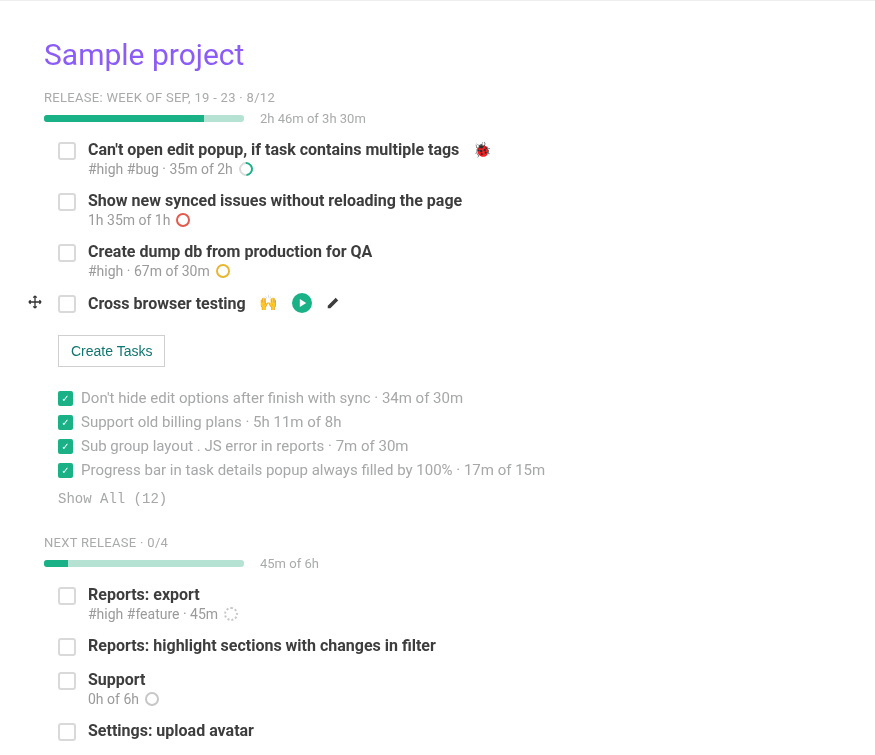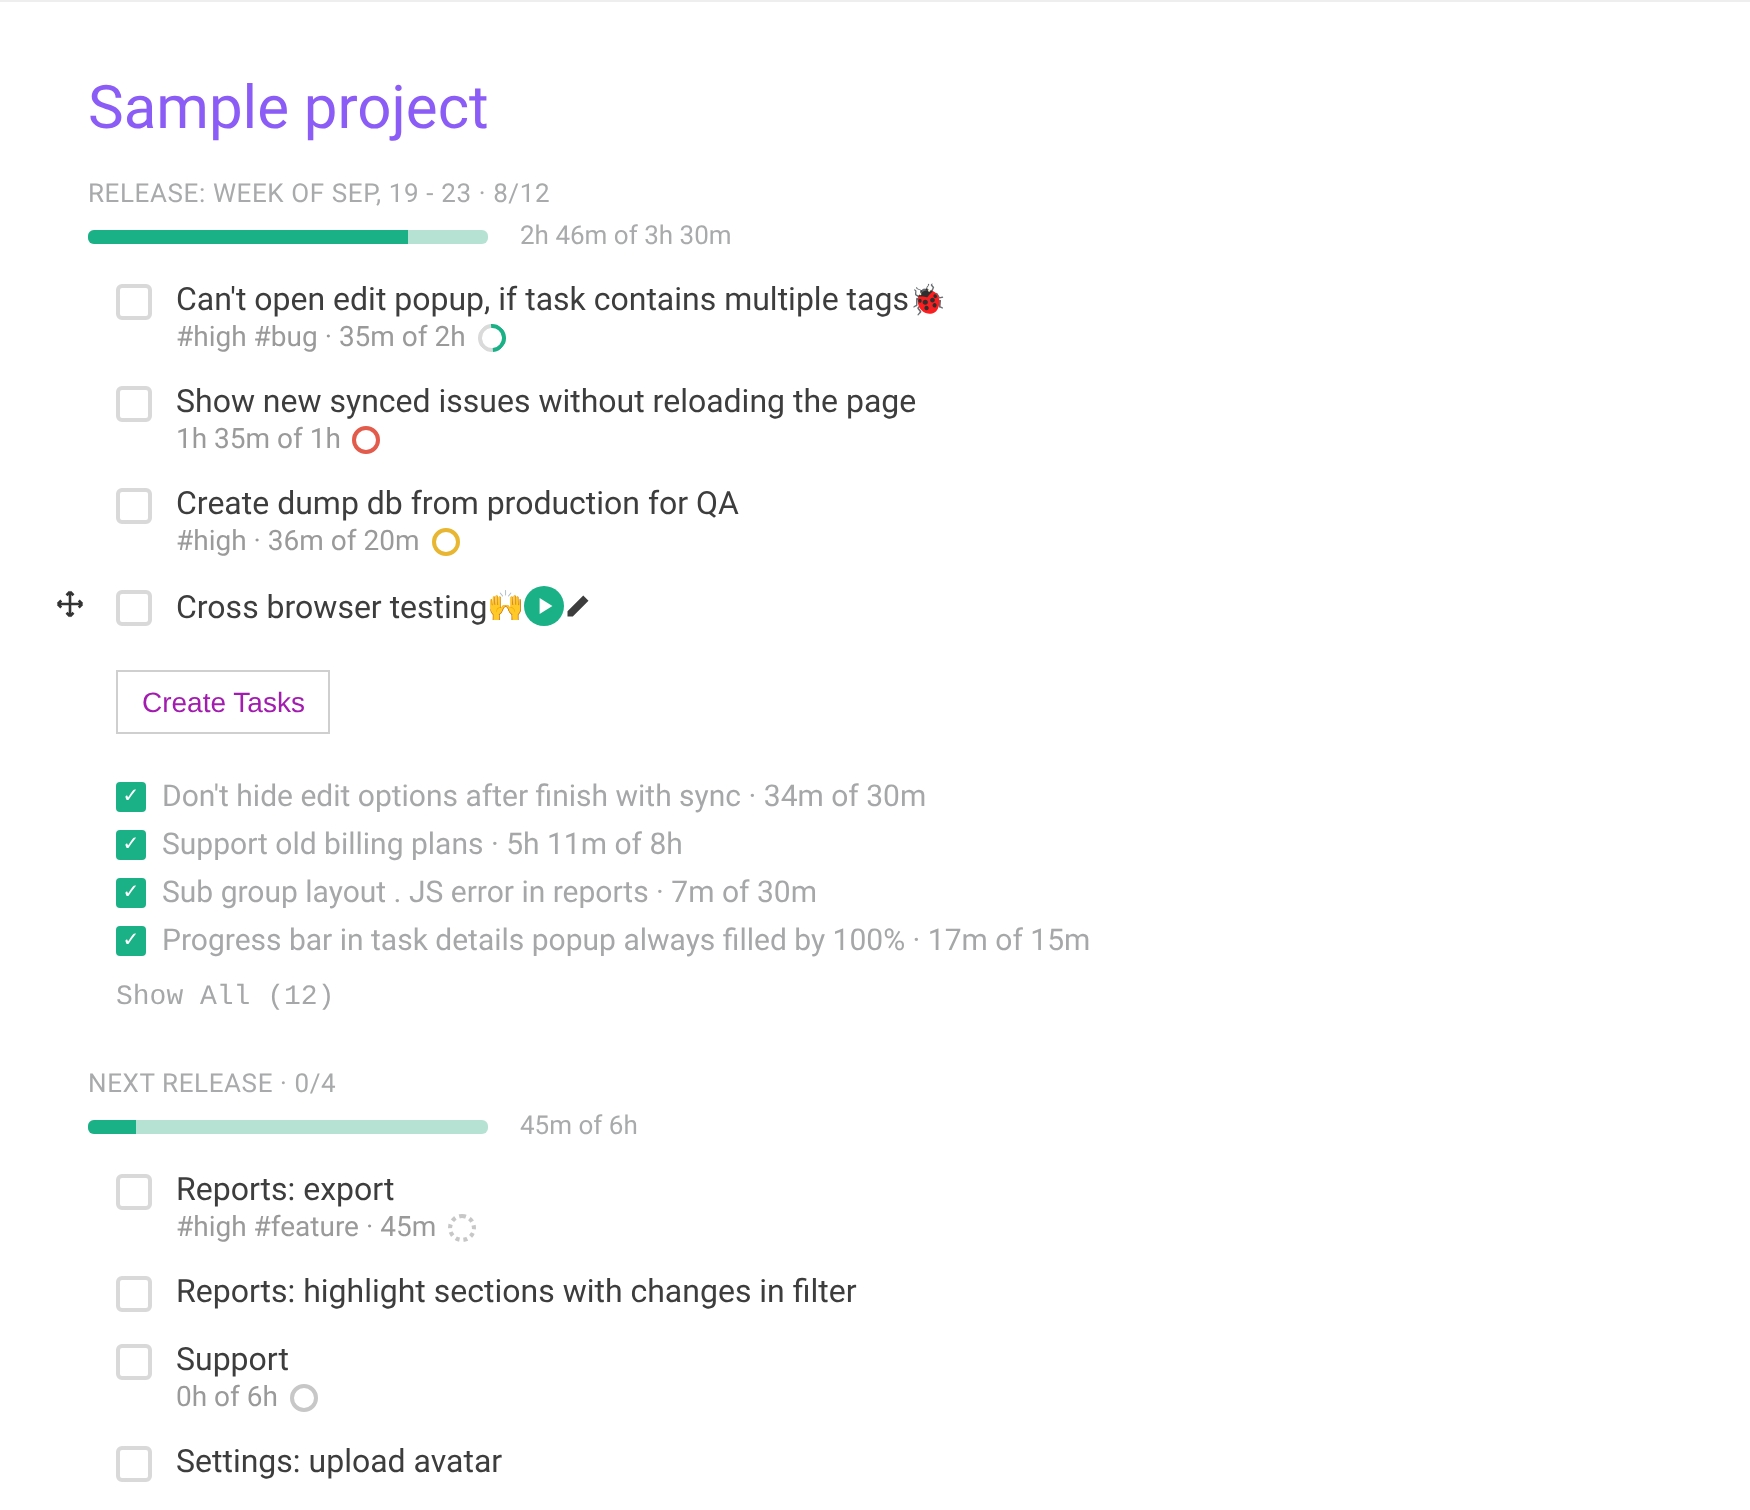--- a/index.html
+++ b/index.html
@@ -58,25 +58,25 @@
     width: 18px; height: 18px;
     border: 2px solid #d9d9d9;
     border-radius: 3px;
     flex-shrink: 0;
     margin-top: 2px;
     cursor: pointer;
   }
   .task-body { flex: 1; }
   .task-title {
     font-size: 16px;
-    font-weight: 400;
+    font-weight: 700;
     color: #3d3d3d;
     display: flex;
     align-items: center;
-    gap: 0;
+    gap: 14px;
     flex-wrap: wrap;
   }
   .task-meta {
     font-size: 14px;
     color: #9a9a9a;
     margin-top: 2px;
     display: flex;
     align-items: center;
     gap: 6px;
   }
@@ -106,21 +106,21 @@
   .edit-icon { width: 14px; height: 14px; color:#3d3d3d; cursor:pointer;}
 
   .create-btn {
     margin-left: 14px;
     margin-top: 8px;
     margin-bottom: 22px;
     border: 1px solid #cfcfcf;
     background: #fff;
     padding: 7px 12px;
     font-size: 14px;
-    color: #a21caf;
+    color: #0f766e;
     cursor: pointer;
   }
 
   .done-list { margin-left: 14px; }
   .done-item {
     display: flex; align-items: center; gap: 8px;
     font-size: 15px;
     color: #a6a7a8;
     margin-bottom: 6px;
   }
@@ -190,21 +190,21 @@
         </div>
       </div>
     </div>
     <div class="task">
       <span class="checkbox"></span>
       <div class="task-body">
         <div class="task-title">
           <span>Create dump db from production for QA</span>
         </div>
         <div class="task-meta">
-          <span>#high · 36m of 20m</span>
+          <span>#high · 67m of 30m</span>
           <span class="spinner-ring yellow"></span>
         </div>
       </div>
     </div>
   </div>
 
 
 <div class="task-list">
   <div class="task">
     <span class="move-handle">

